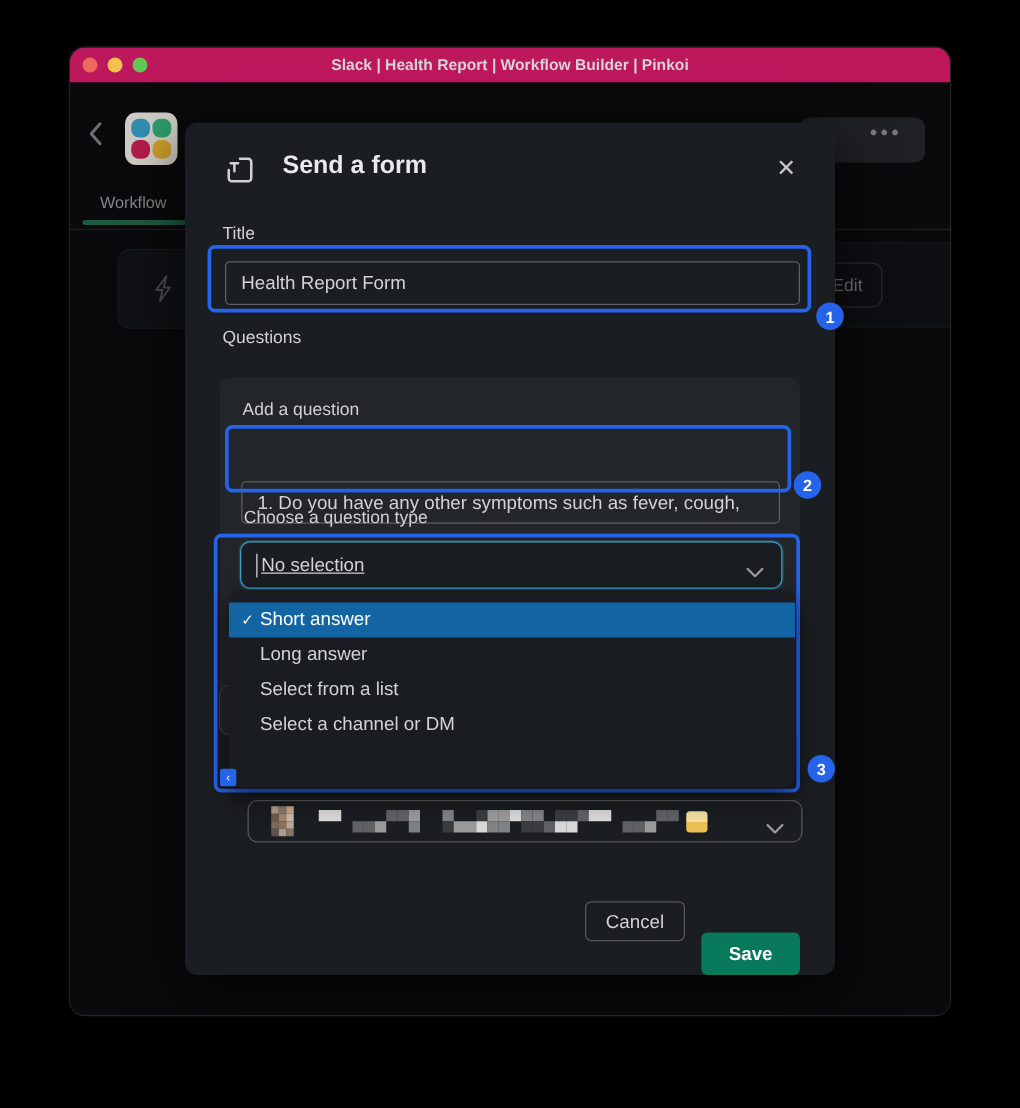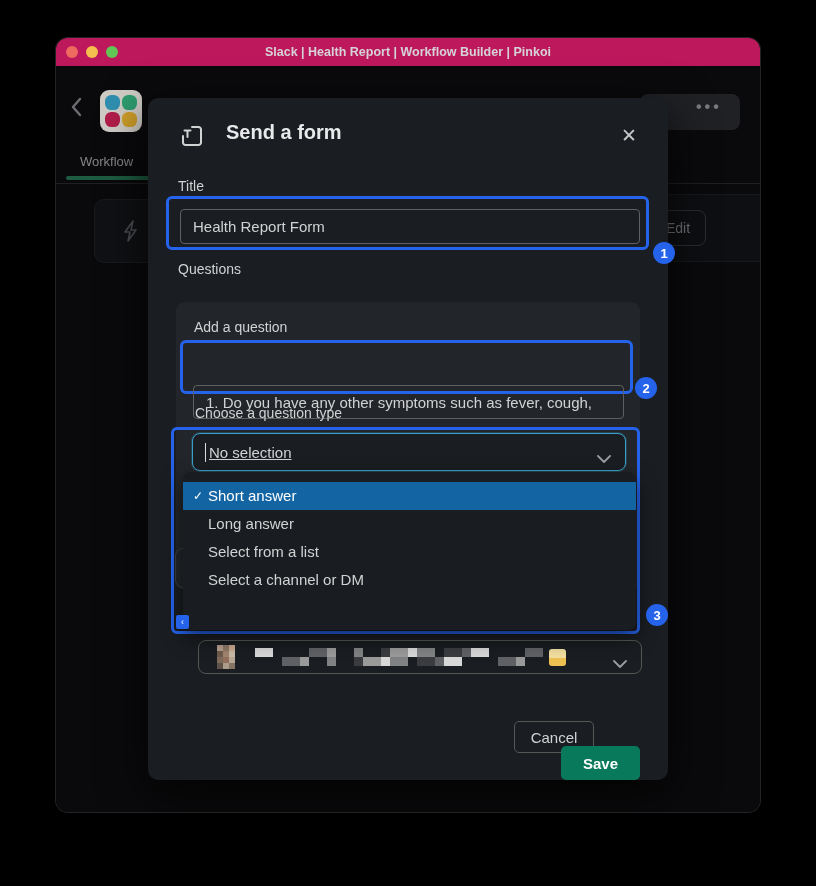--- a/index.html
+++ b/index.html
@@ -88,21 +88,21 @@
   .channel-row { left:50px; top:542px; width:444px; height:34px; border:1px solid #565856; border-radius:8px; }
   .avatar-px { position:absolute; left:18px; top:4px; width:18px; height:24px; display:grid;
                grid-template-columns:repeat(3,6px); grid-auto-rows:6px; }
   .mosaic { position:absolute; left:56px; top:7px; width:286px; height:18px; display:grid;
             grid-template-columns:repeat(32,9px); grid-auto-rows:9px; }
   .emoji-sq { position:absolute; left:350px; top:8px; width:17px; height:17px; border-radius:3px;
               background:linear-gradient(#f3dfa0 0 50%, #edc052 50% 100%); }
   .row-chev { position:absolute; right:14px; top:13px; }
 
   .btn { position:absolute; border-radius:5px; font-size:15px; display:flex; align-items:center; justify-content:center; cursor:pointer; }
-  .btn-cancel { left:320px; top:623px; width:80px; height:32px; border:1px solid #565856; color:#d1d2d3; background:transparent;margin-left:46px; }
+  .btn-cancel { left:320px; top:623px; width:80px; height:32px; border:1px solid #565856; color:#d1d2d3; background:transparent; }
   .btn-save { left:413px; top:648px; width:79px; height:34px; background:#08795a; color:#fff; font-weight:bold; }
 </style>
 </head>
 <body>
 
 <div class="stage">
   <div class="window">
 
     <div class="titlebar">
       <div class="lights">

